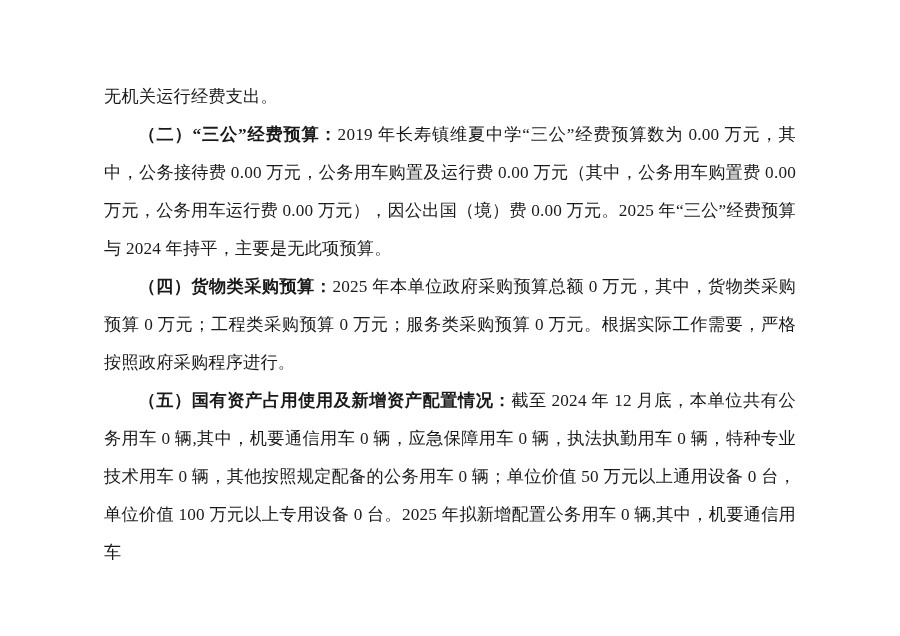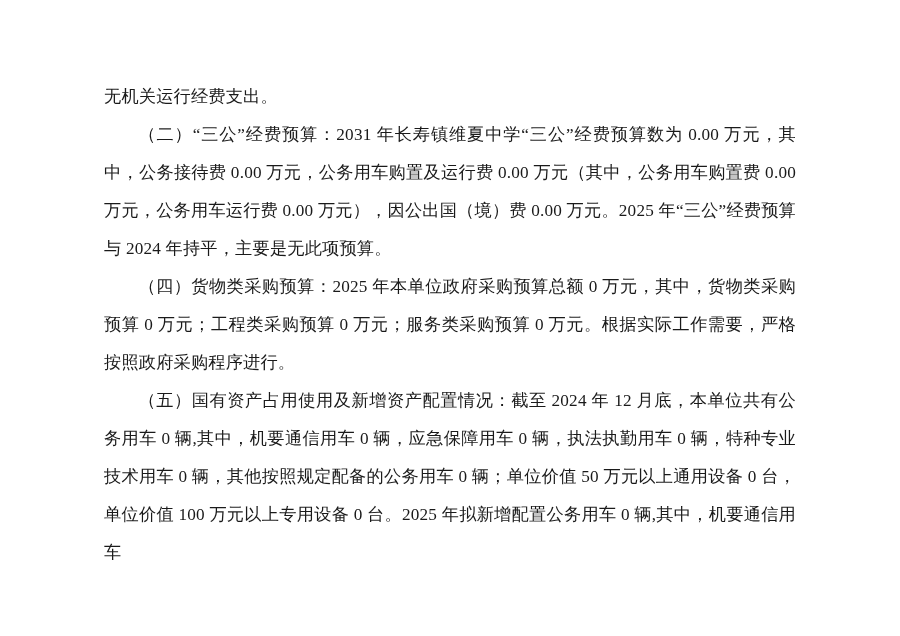--- a/index.html
+++ b/index.html
@@ -31,38 +31,38 @@
   }
   .para {
     margin: 0;
     padding: 0;
     text-indent: 0;
   }
   .para.indent {
     text-indent: 2em;
   }
   .lead {
-    font-weight: normal;
+    font-weight: bold;
   }
   .tail {
     font-weight: normal;
   }
 </style>
 </head>
 <body>
 
 <div class="page">
   <div class="doc-body">
 
     <p class="para">
       <span class="tail">无机关运行经费支出。</span>
     </p>
 
     <p class="para indent">
-      <span class="lead">（二）“三公”经费预算：</span><span class="tail">2031 年长寿镇维夏中学“三公”经费预算数为 0.00 万元，其中，公务接待费 0.00 万元，公务用车购置及运行费 0.00 万元（其中，公务用车购置费 0.00 万元，公务用车运行费 0.00 万元），因公出国（境）费 0.00 万元。2025 年“三公”经费预算与 2024 年持平，主要是无此项预算。</span>
+      <span class="lead">（二）“三公”经费预算：</span><span class="tail">2019 年长寿镇维夏中学“三公”经费预算数为 0.00 万元，其中，公务接待费 0.00 万元，公务用车购置及运行费 0.00 万元（其中，公务用车购置费 0.00 万元，公务用车运行费 0.00 万元），因公出国（境）费 0.00 万元。2025 年“三公”经费预算与 2024 年持平，主要是无此项预算。</span>
     </p>
 
 
     <p class="para indent">
       <span class="lead">（四）货物类采购预算：</span><span class="tail">2025 年本单位政府采购预算总额 0 万元，其中，货物类采购预算 0 万元；工程类采购预算 0 万元；服务类采购预算 0 万元。根据实际工作需要，严格按照政府采购程序进行。</span>
     </p>
 
     <p class="para indent">
       <span class="lead">（五）国有资产占用使用及新增资产配置情况：</span><span class="tail">截至 2024 年 12 月底，本单位共有公务用车 0 辆,其中，机要通信用车 0 辆，应急保障用车 0 辆，执法执勤用车 0 辆，特种专业技术用车 0 辆，其他按照规定配备的公务用车 0 辆；单位价值 50 万元以上通用设备 0 台，单位价值 100 万元以上专用设备 0 台。2025 年拟新增配置公务用车 0 辆,其中，机要通信用车</span>
     </p>

